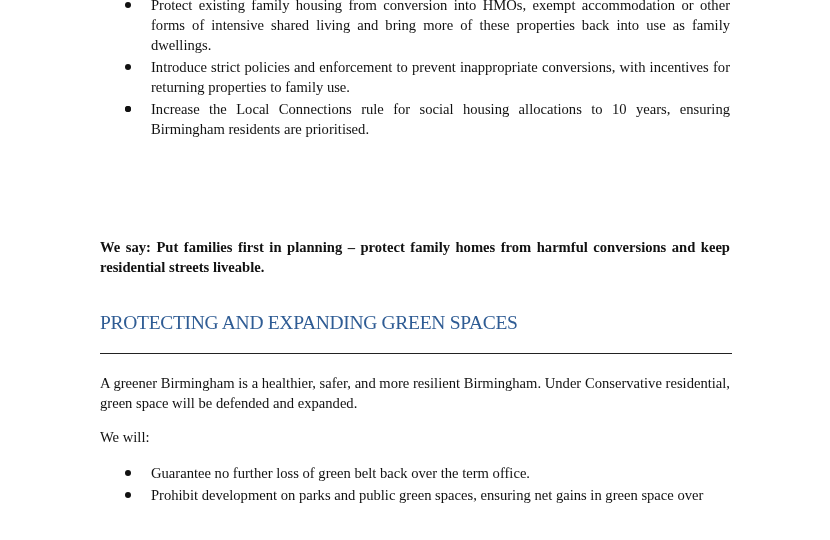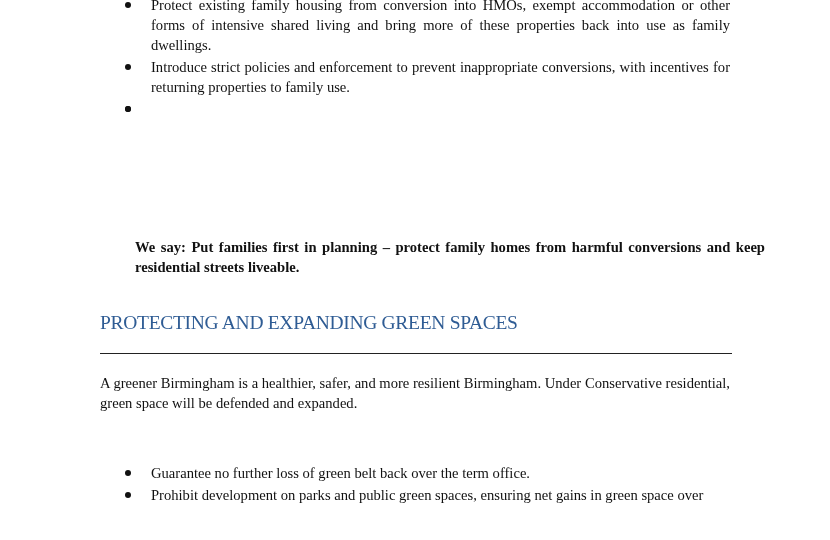--- a/index.html
+++ b/index.html
@@ -85,29 +85,31 @@
     </li>
     <li class="bullet-item">
       <span class="bullet-dot"></span>
       <span>Introduce strict policies and enforcement to prevent inappropriate conversions, with incentives for returning properties to family use.</span>
     </li>
     <li class="bullet-item">
       <span class="bullet-dot"></span>
     </li>
     <li class="bullet-item">
       <span class="bullet-dot"></span>
+      <span>Increase the Local Connections rule for social housing allocations to 10 years, ensuring Birmingham residents are prioritised.</span>
     </li>
   </ul>
 
-  <p class="para bold" style="top:237px;margin-left:35px;">We say: Put families first in planning – protect family homes from harmful conversions and keep residential streets liveable.</p>
+  <p class="para bold" style="top:237px;">We say: Put families first in planning – protect family homes from harmful conversions and keep residential streets liveable.</p>
 
   <h2 class="section-heading">PROTECTING AND EXPANDING GREEN SPACES</h2>
 
   <p class="para" style="top:373px;">A greener Birmingham is a healthier, safer, and more resilient Birmingham. Under Conservative residential, green space will be defended and expanded.</p>
 
+  <p class="para" style="top:427px;">We will:</p>
 
   <ul class="bullet-list" style="top:463px;">
     <li class="bullet-item">
       <span class="bullet-dot"></span>
       <span>Guarantee no further loss of green belt back over the term office.</span>
     </li>
     <li class="bullet-item">
       <span class="bullet-dot"></span>
       <span>Prohibit development on parks and public green spaces, ensuring net gains in green space over</span>
     </li>

